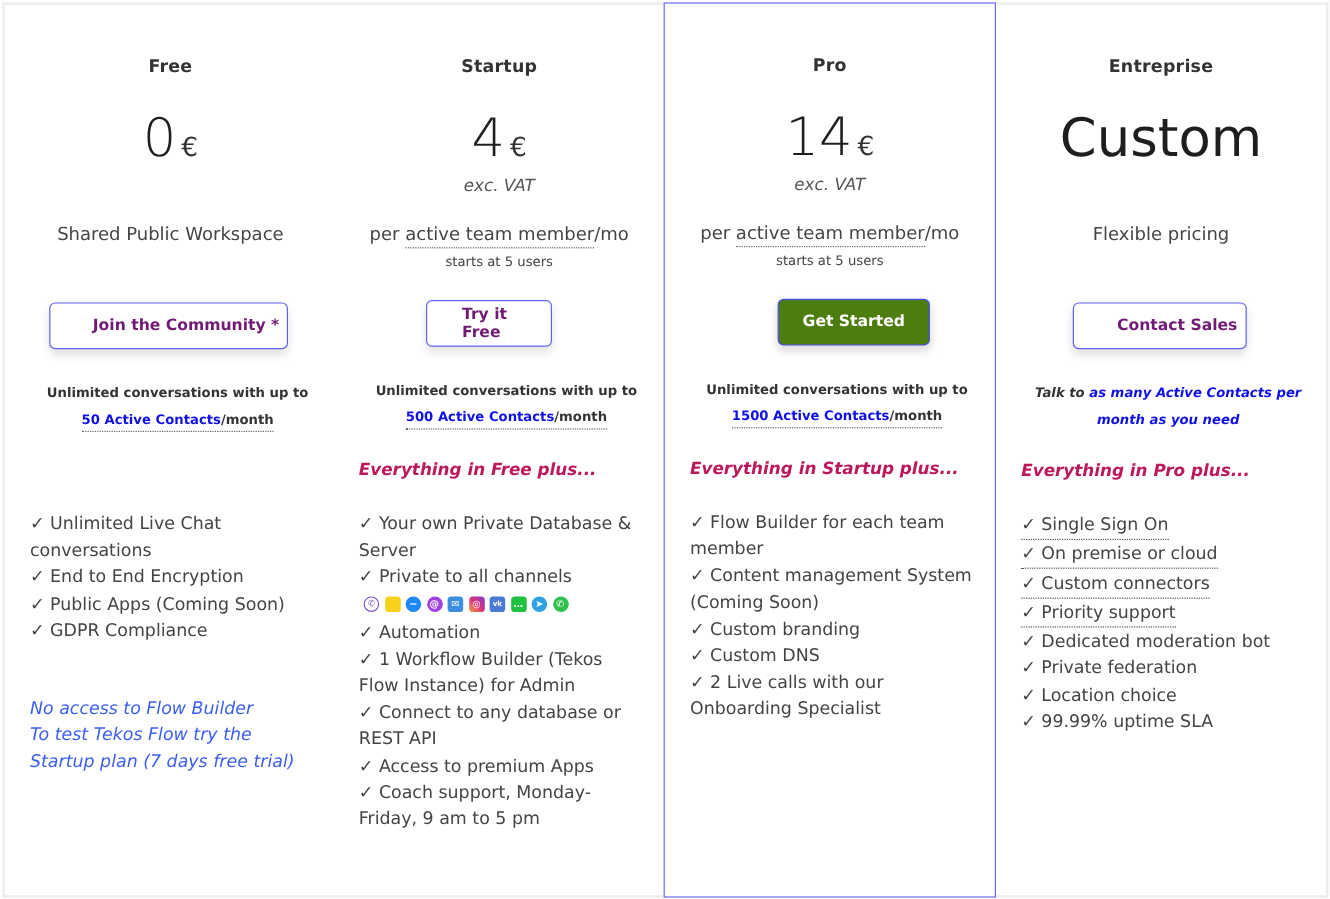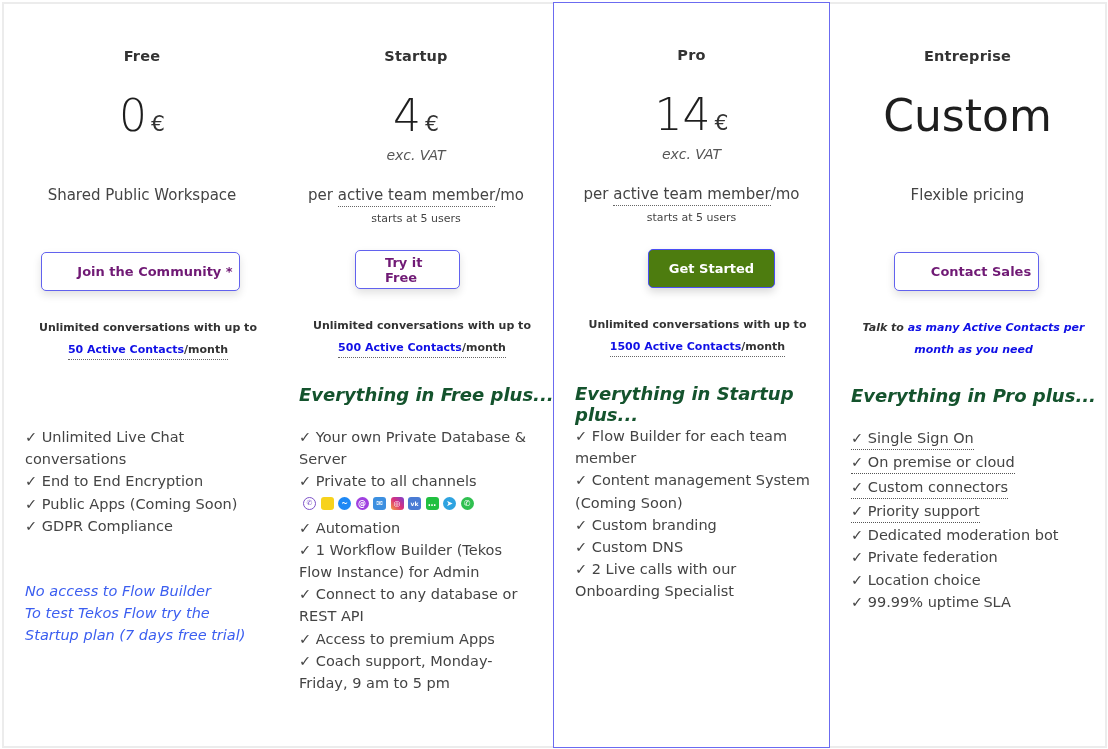--- a/index.html
+++ b/index.html
@@ -22,21 +22,21 @@
   .per { top: 182px; font-size: 15px; color: #444; }
   .per .dotted { border-bottom: 1px dotted #666; padding-bottom: 2px; }
   .starts { top: 208px; font-size: 11px; color: #444; }
   .btn { position: absolute; display: flex; align-items: center; justify-content: center; font-size: 13px; font-weight: bold; border-radius: 5px; cursor: pointer; }
   .btn-outline { color: #701a75; border: 1.5px solid #6262ee; background: #fff; box-shadow: 0 4px 8px rgba(0,0,0,0.12); padding-left: 29px; }
   .btn-solid { color: #fff; background: #4d7c0f; border: 1.5px solid #4a4ef5; box-shadow: 0 4px 8px rgba(0,0,0,0.15); margin-left: 20px; }
 
   .contacts { font-size: 11px; font-weight: bold; color: #333; line-height: 22px; padding-left: 12px; }
   .contacts .link { color: #1010e6; }
   .contacts .uline { border-bottom: 1px dotted #666; padding-bottom: 3px; }
-  .everything { position: absolute; left: 21px; font-size: 18px; font-weight: bold; font-style: italic; color: #14532d; }
+  .everything { position: absolute; left: 21px; font-size: 14px; font-weight: bold; font-style: italic; color: #be185d; }
 
   .features { position: absolute; left: 21px; right: 18px; font-size: 14.5px; color: #444; line-height: 22.2px; }
   .features .feat { display: block; }
   .features .dotted-item { display: inline-block; border-bottom: 1px dotted #555; line-height: 21px; margin-bottom: 1.3px; }
   .note { position: absolute; left: 21px; right: 18px; top: 576px; font-size: 14.5px; font-style: italic; color: #3b5ef0; line-height: 22.2px; }
 
   .channels { display: flex; gap: 4.5px; margin: 4px 0 6px 4px; height: 14px; align-items: center; }
   .ch { width: 13px; height: 13px; border-radius: 50%; display: inline-block; font-size: 8px; color: #fff; text-align: center; line-height: 13px; font-weight: bold; }
   .ch.sq { border-radius: 3px; }
 </style>

